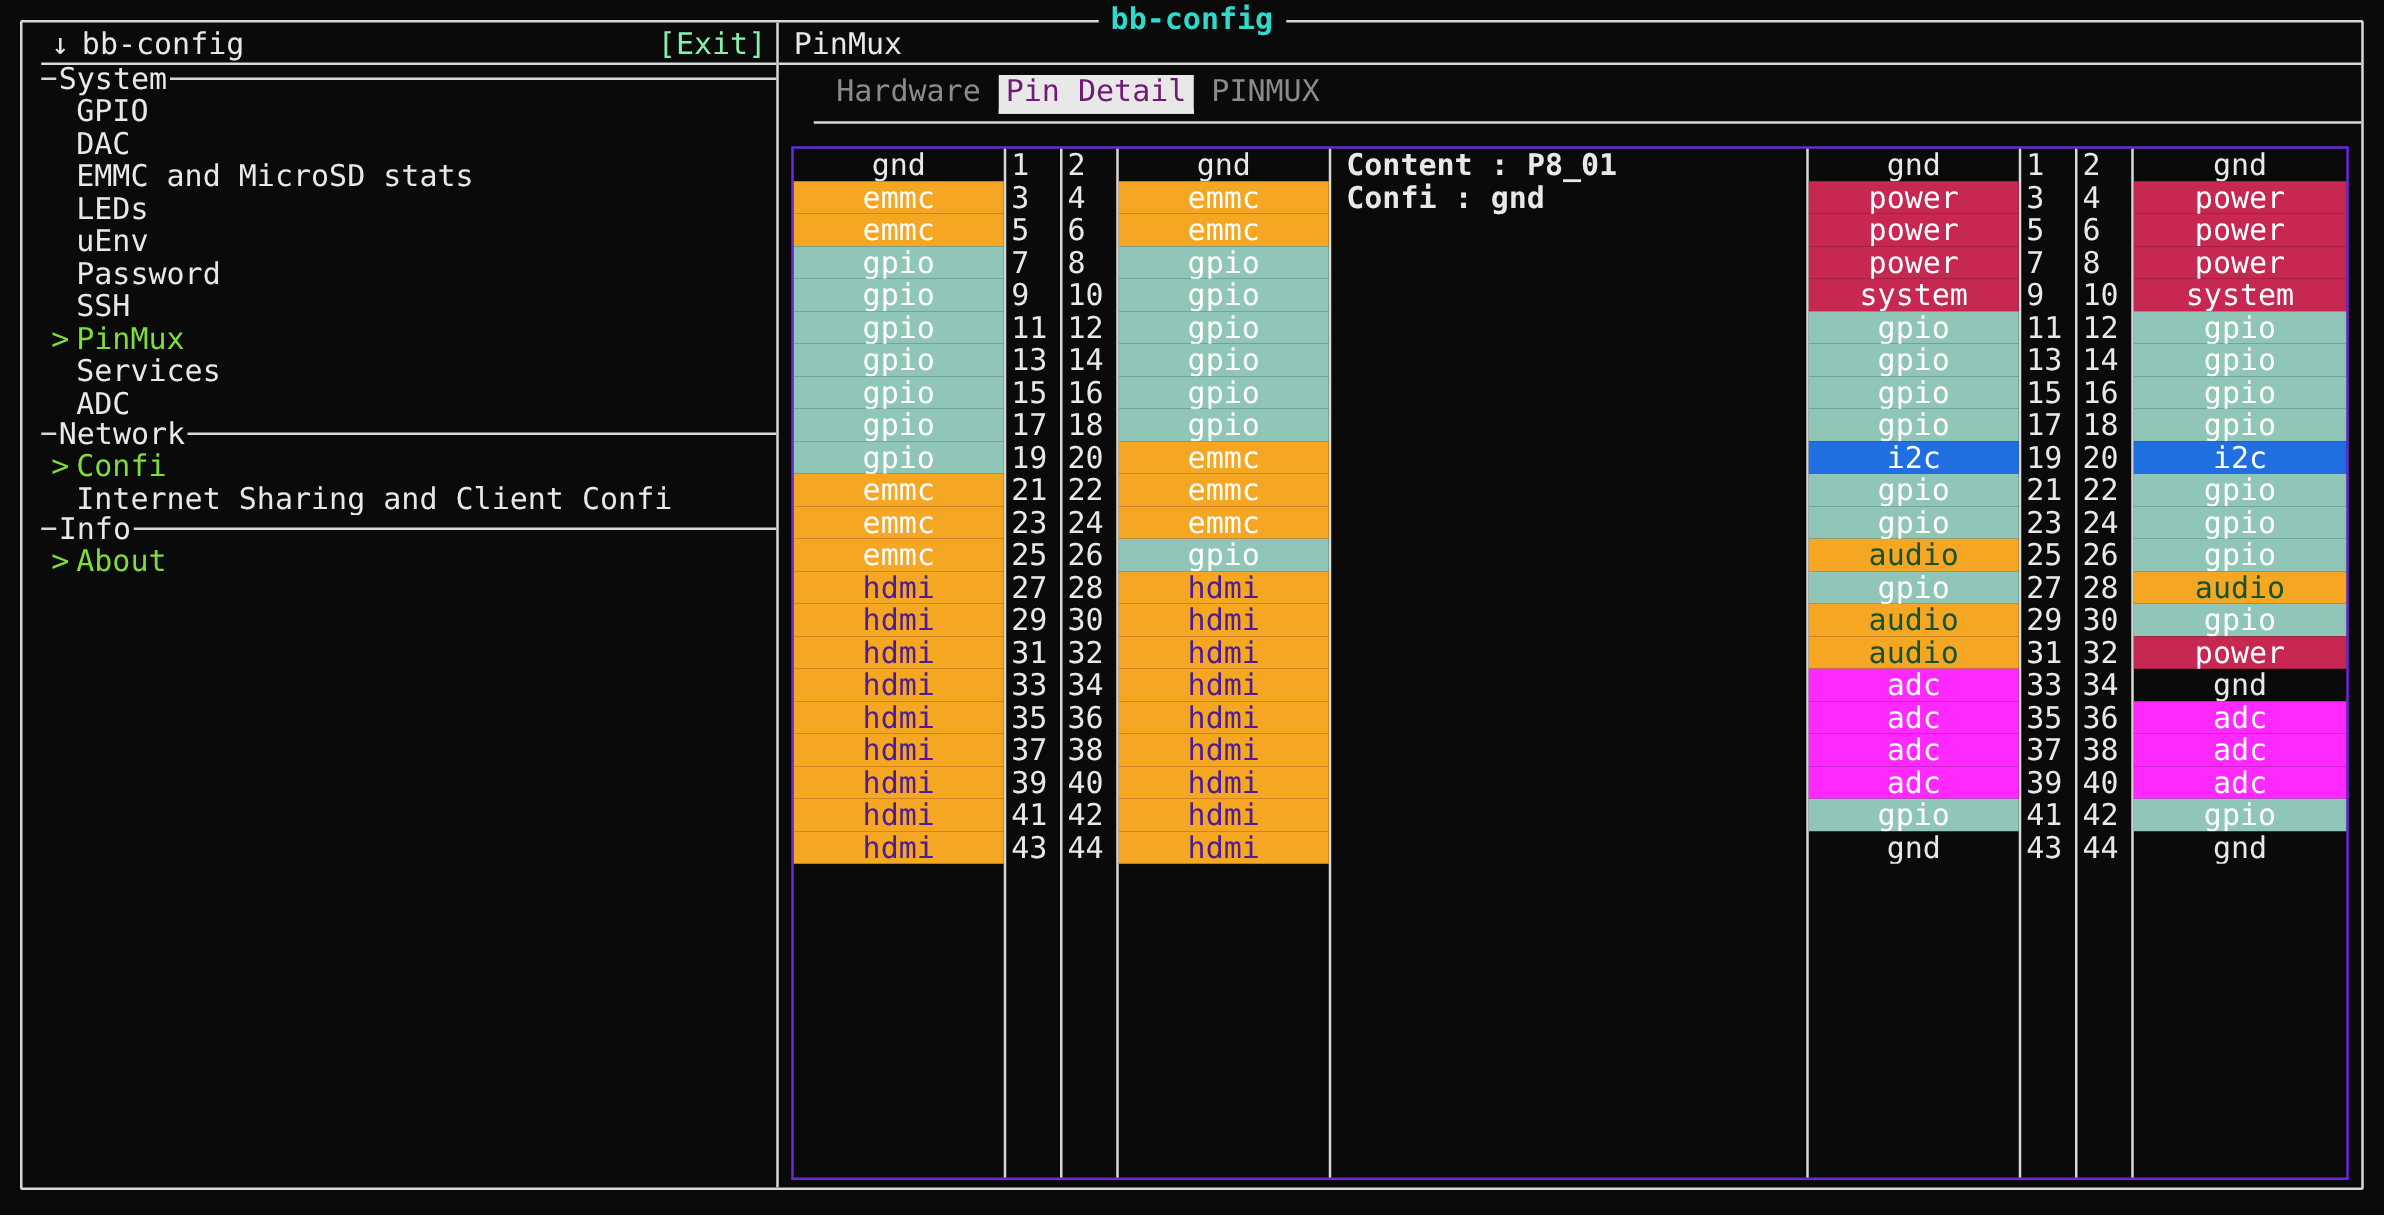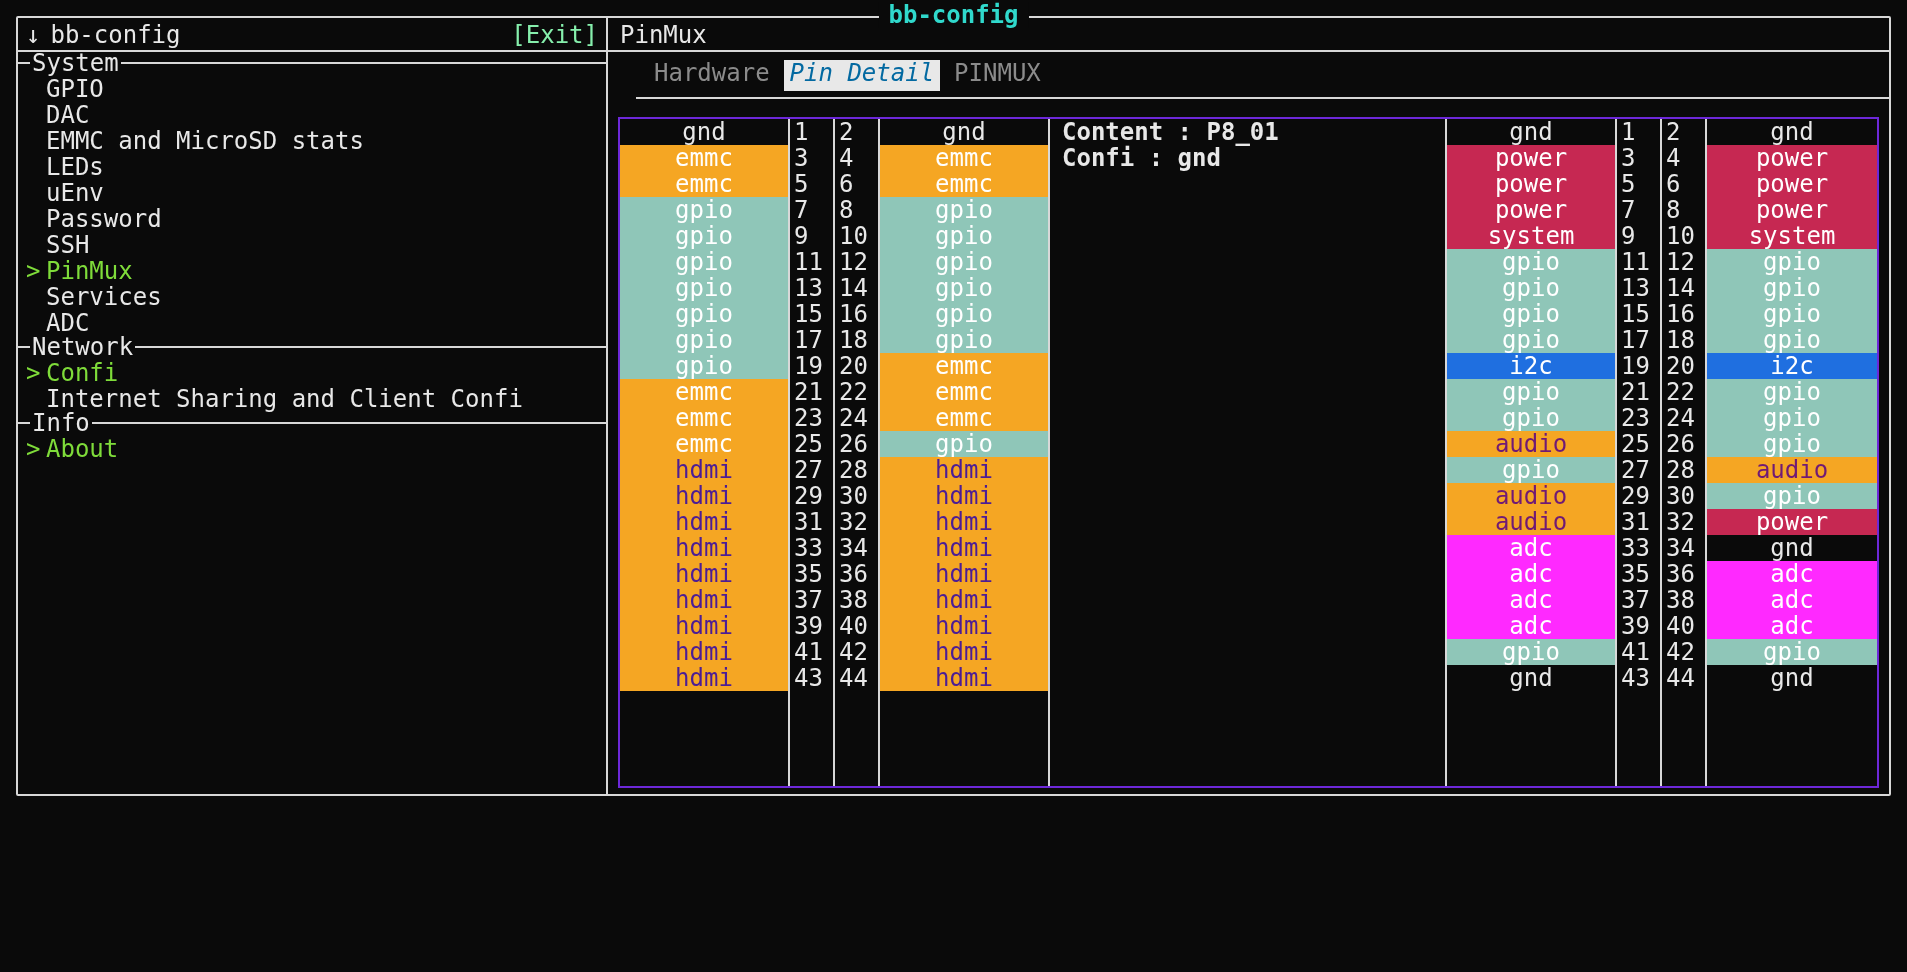--- a/index.html
+++ b/index.html
@@ -13,21 +13,22 @@
     overflow: hidden;
   }
   .app {
     position: relative;
     padding: 16px;
   }
   .outer {
     border: 2px solid #d8d8d8;
     border-radius: 2px;
     position: relative;
-    height: 780px;
+    height: 936px;
+    padding-left: 15px;
   }
   .outer-title {
     position: absolute;
     top: -16px; left: 50%;
     transform: translateX(-50%);
     background: #0a0a0a;
     padding: 0 10px;
     color: #30d9cc;
     font-weight: bold;
   }
@@ -110,23 +111,22 @@
     border-bottom: 2px solid #d8d8d8;
     margin-left: 28px;
   }
   .tab {
     color: #8b8b8b;
     padding: 0 6px;
     cursor: pointer;
   }
   .tab.active {
     background: #e8e8e8;
-    color: #0369a1;
+    color: #701a75;
     border-bottom: 4px solid #e8e8e8;
-    font-style: italic;
   }
   .content {
     flex: 1;
     padding: 18px 10px 6px 10px;
     overflow: hidden;
   }
   .pin-area {
     border: 2px solid #6d28d9;
     height: 100%;
     display: flex;
@@ -149,21 +149,21 @@
   .cell.num { text-align: left; padding-left: 4px; color: #e8e8e8; }
   .cell.func { font-weight: 500; }
   .detail-line { height: 26px; white-space: nowrap; font-weight: bold; }
   .c-gnd    { background: transparent; color: #e8e8e8; }
   .c-emmc   { background: #f5a623; color: #fff; }
   .c-gpio   { background: #8fc6b8; color: #fff; }
   .c-hdmi   { background: #f5a623; color: #4c1d95; }
   .c-power  { background: #c62852; color: #fff; }
   .c-system { background: #c62852; color: #fff; }
   .c-i2c    { background: #1f6fe0; color: #fff; }
-  .c-audio  { background: #f5a623; color: #701a75; }
+  .c-audio  { background: #f5a623; color: #14532d; }
   .c-adc    { background: #ff29ff; color: #fff; }
 </style>
 </head>
 <body>
 
 <div class="app">
   <div class="outer">
     <div class="outer-title">bb-config</div>
     <div class="split">
 

